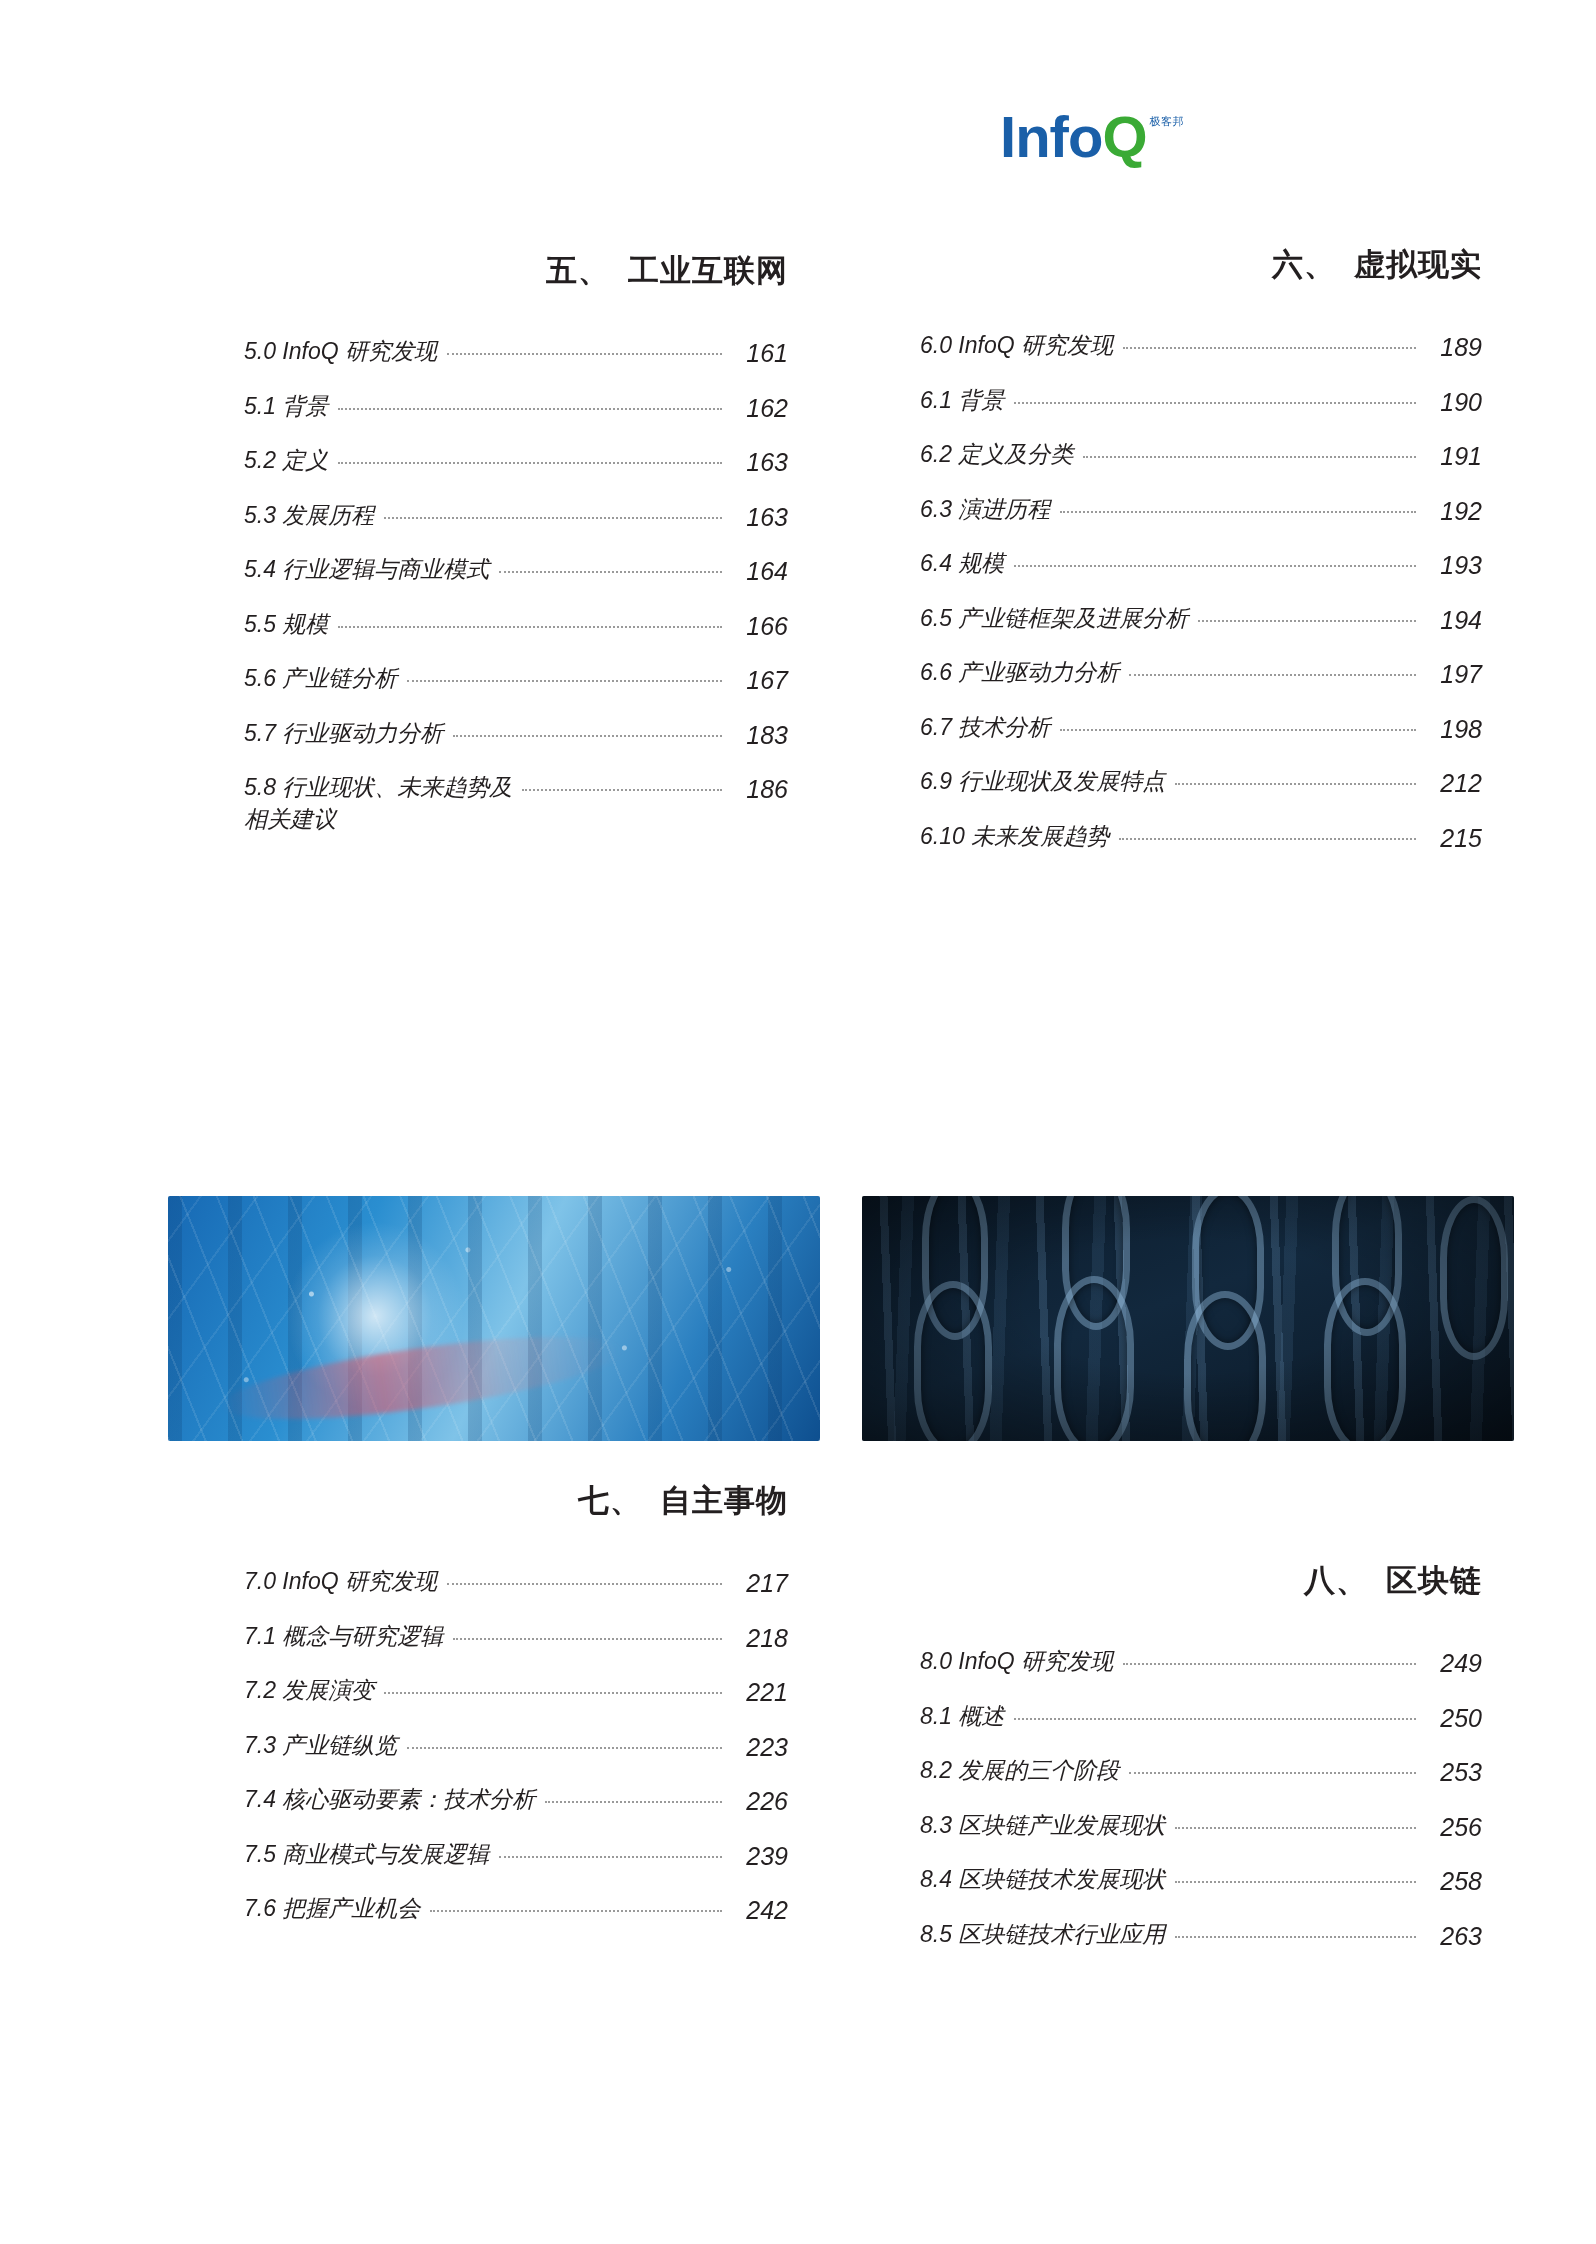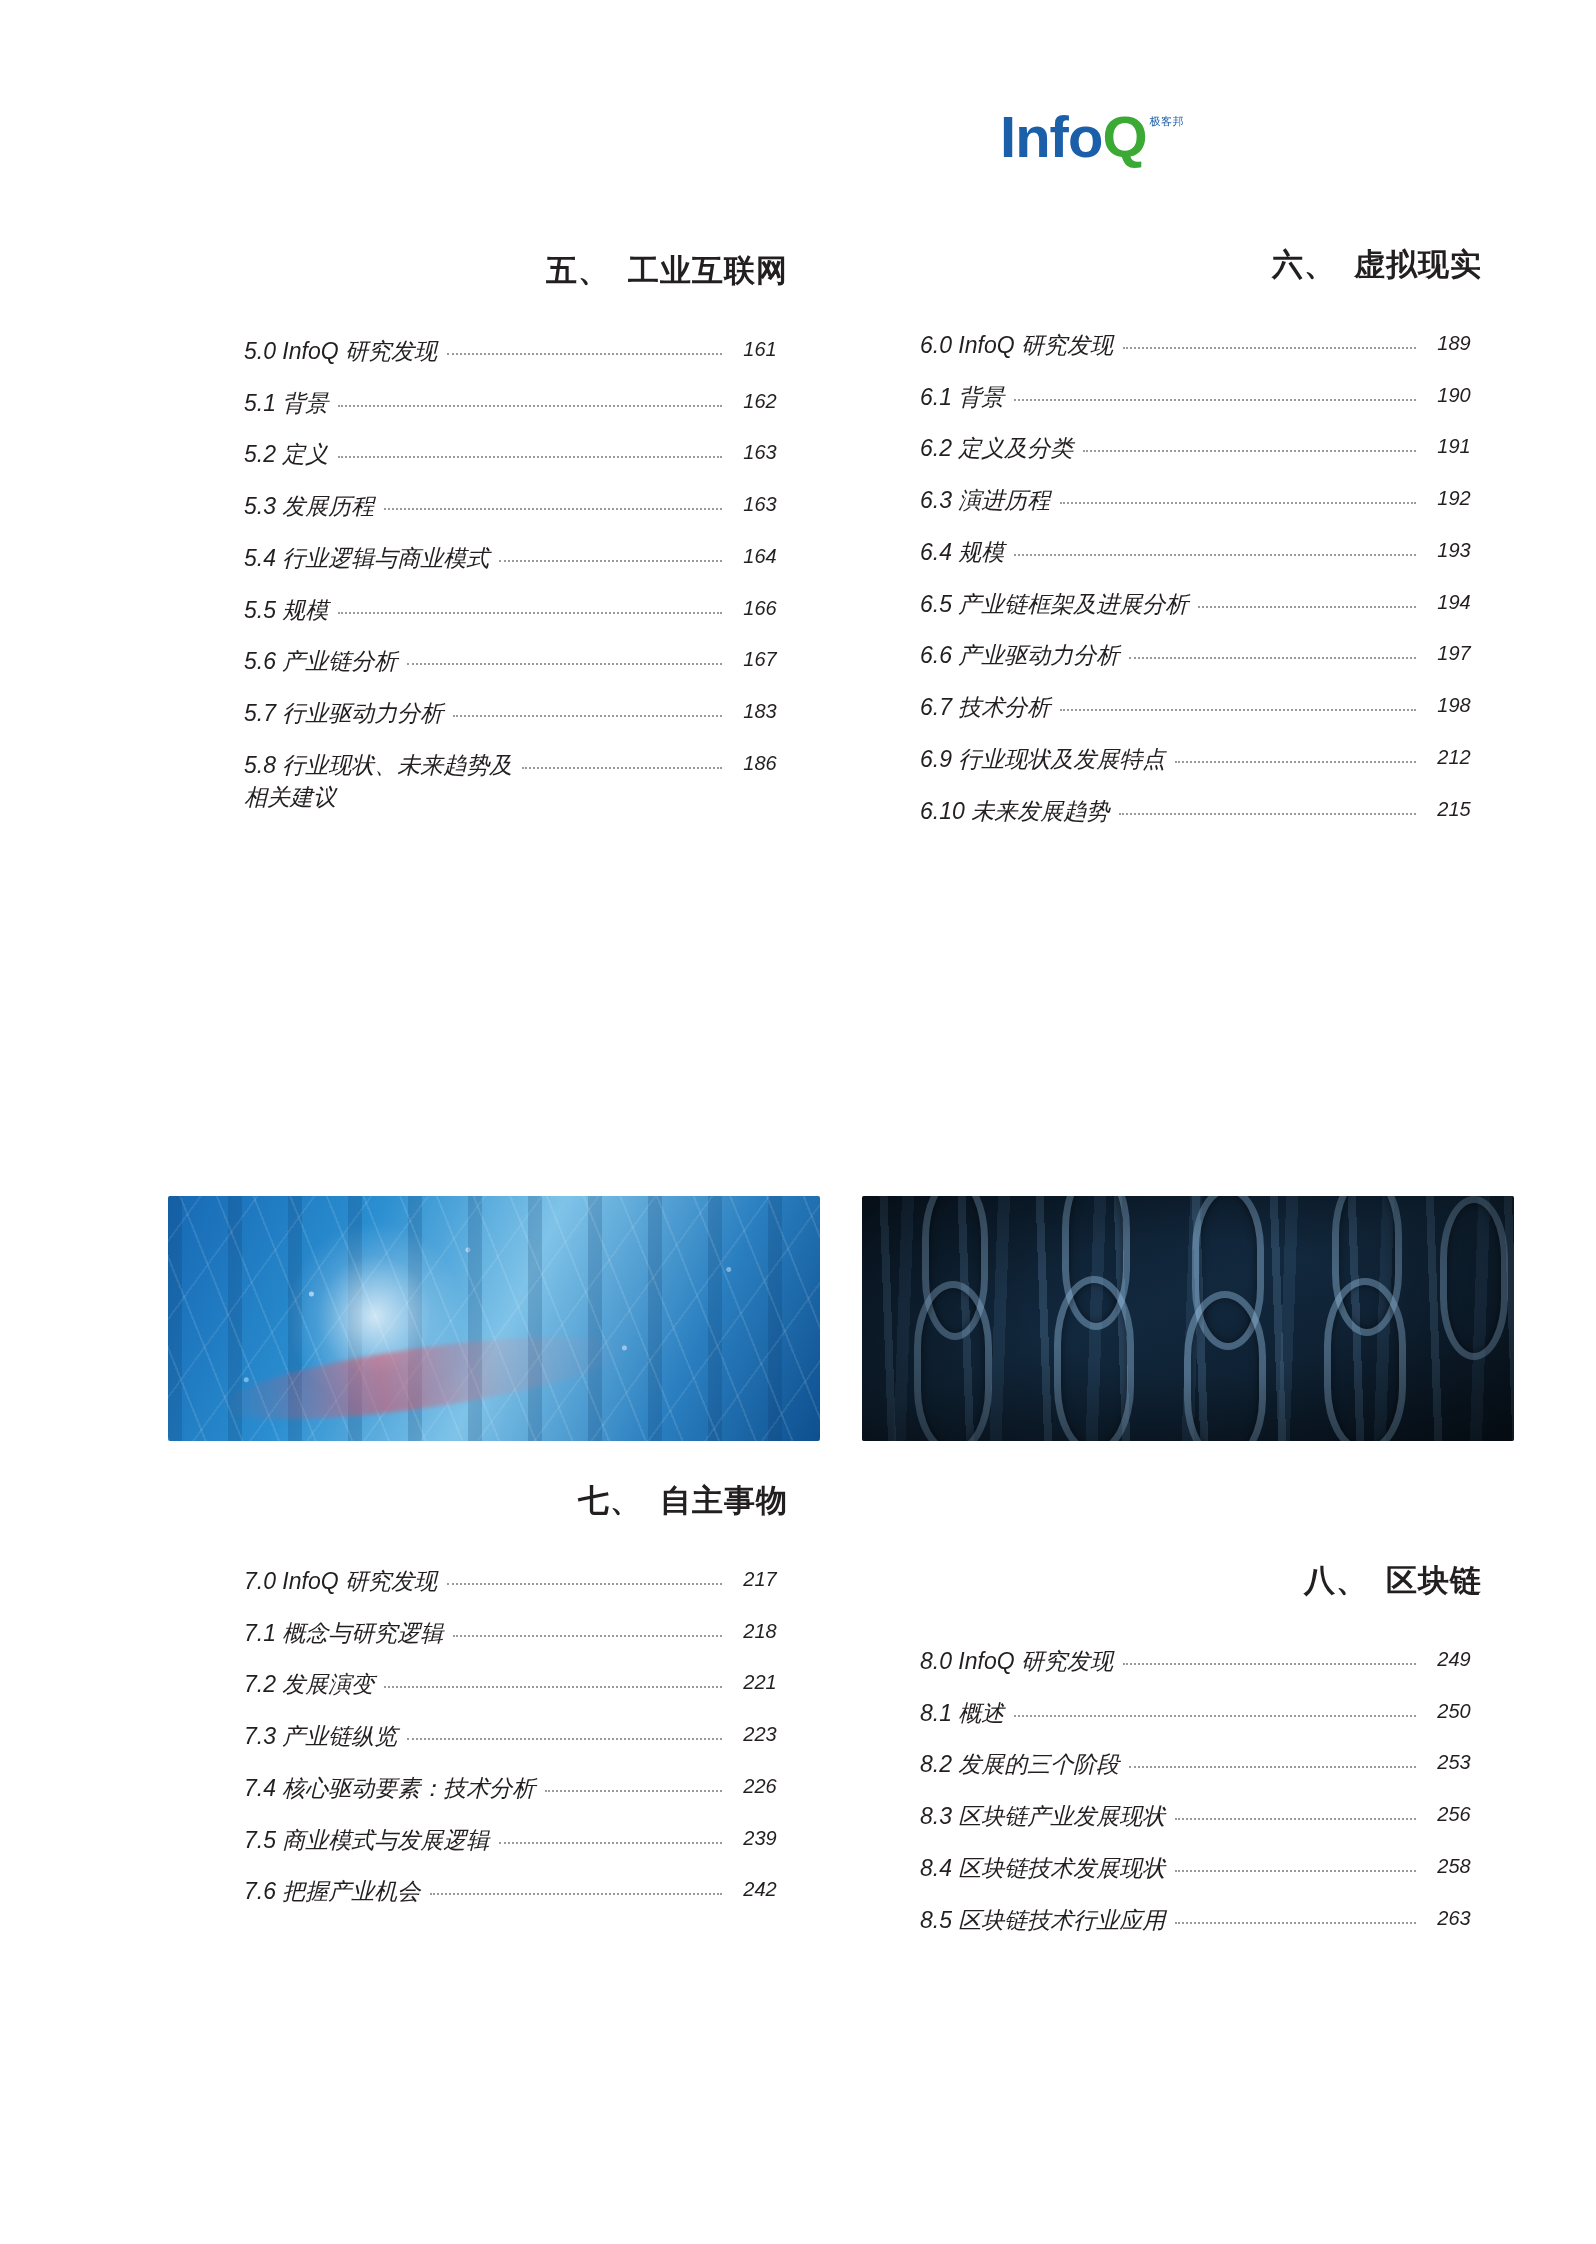--- a/index.html
+++ b/index.html
@@ -101,23 +101,23 @@
     flex: 1 1 auto;
     min-width: 26px;
     border-bottom: 2px dotted #9a9a9a;
     margin: 0 10px;
     position: relative;
     top: 16px;
     height: 1px;
   }
   .toc-page {
     flex: 0 0 auto;
-    text-align: center;
+    text-align: right;
     min-width: 56px;
-    font-size: 20px;
+    font-size: 25px;
   }
   .indent-left .toc-row { padding-left: 76px; }
   .indent-right .toc-row { padding-left: 58px; }
 
   
   .photo {
     position: absolute;
     border-radius: 2px;
     overflow: hidden;
   }

